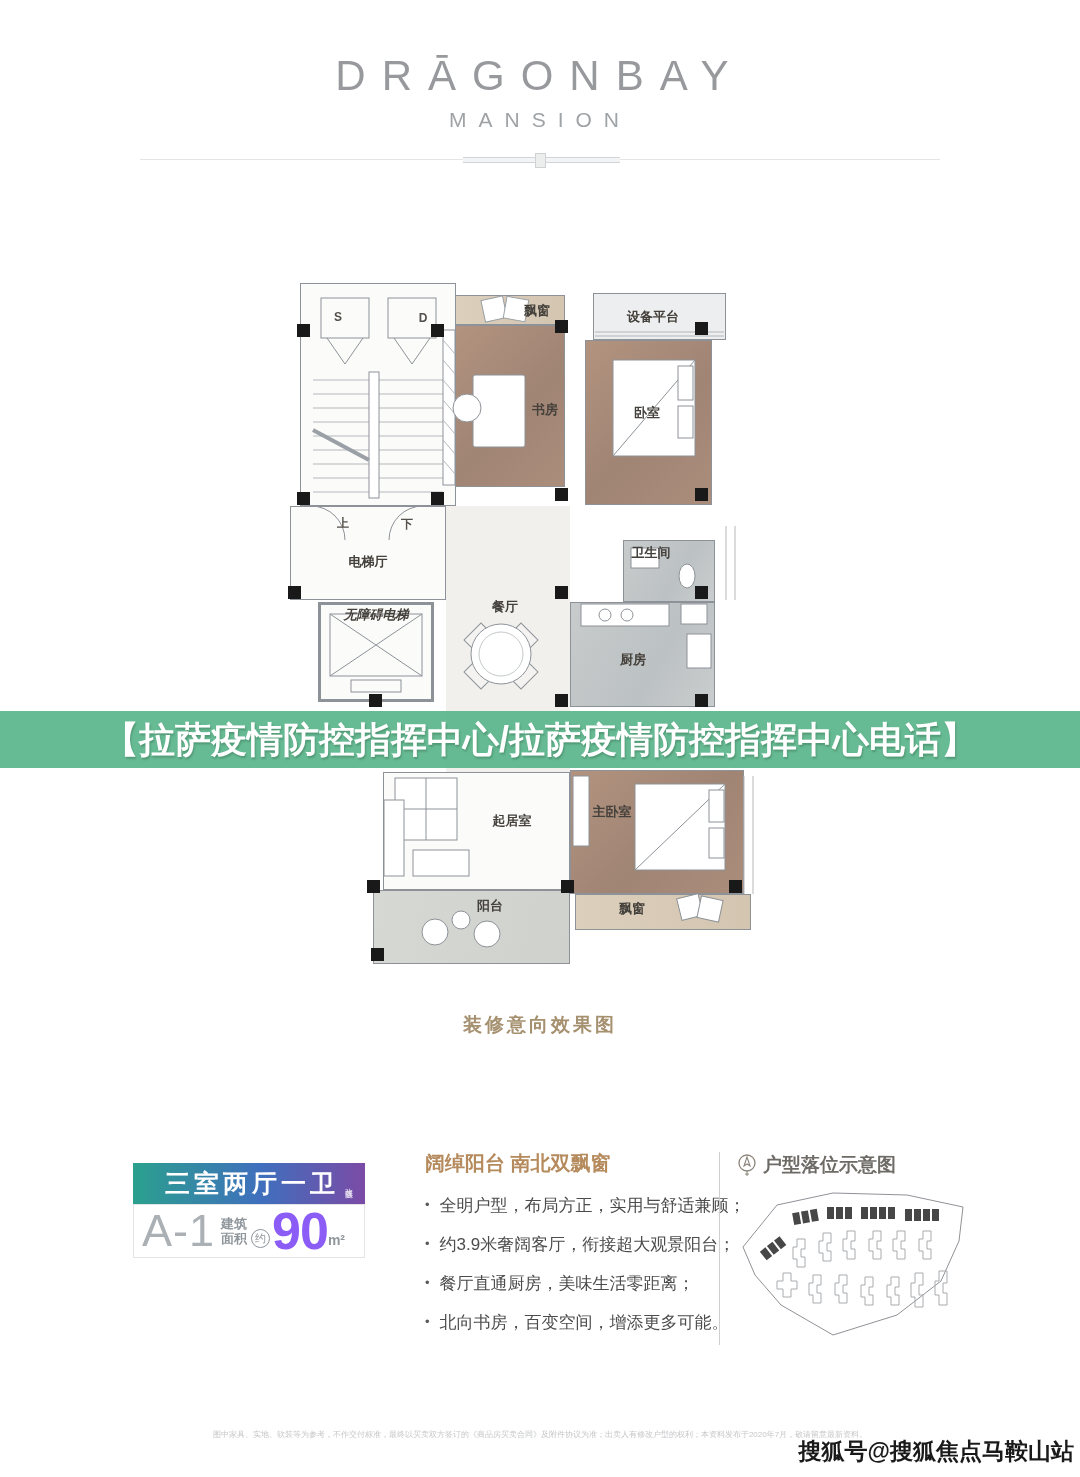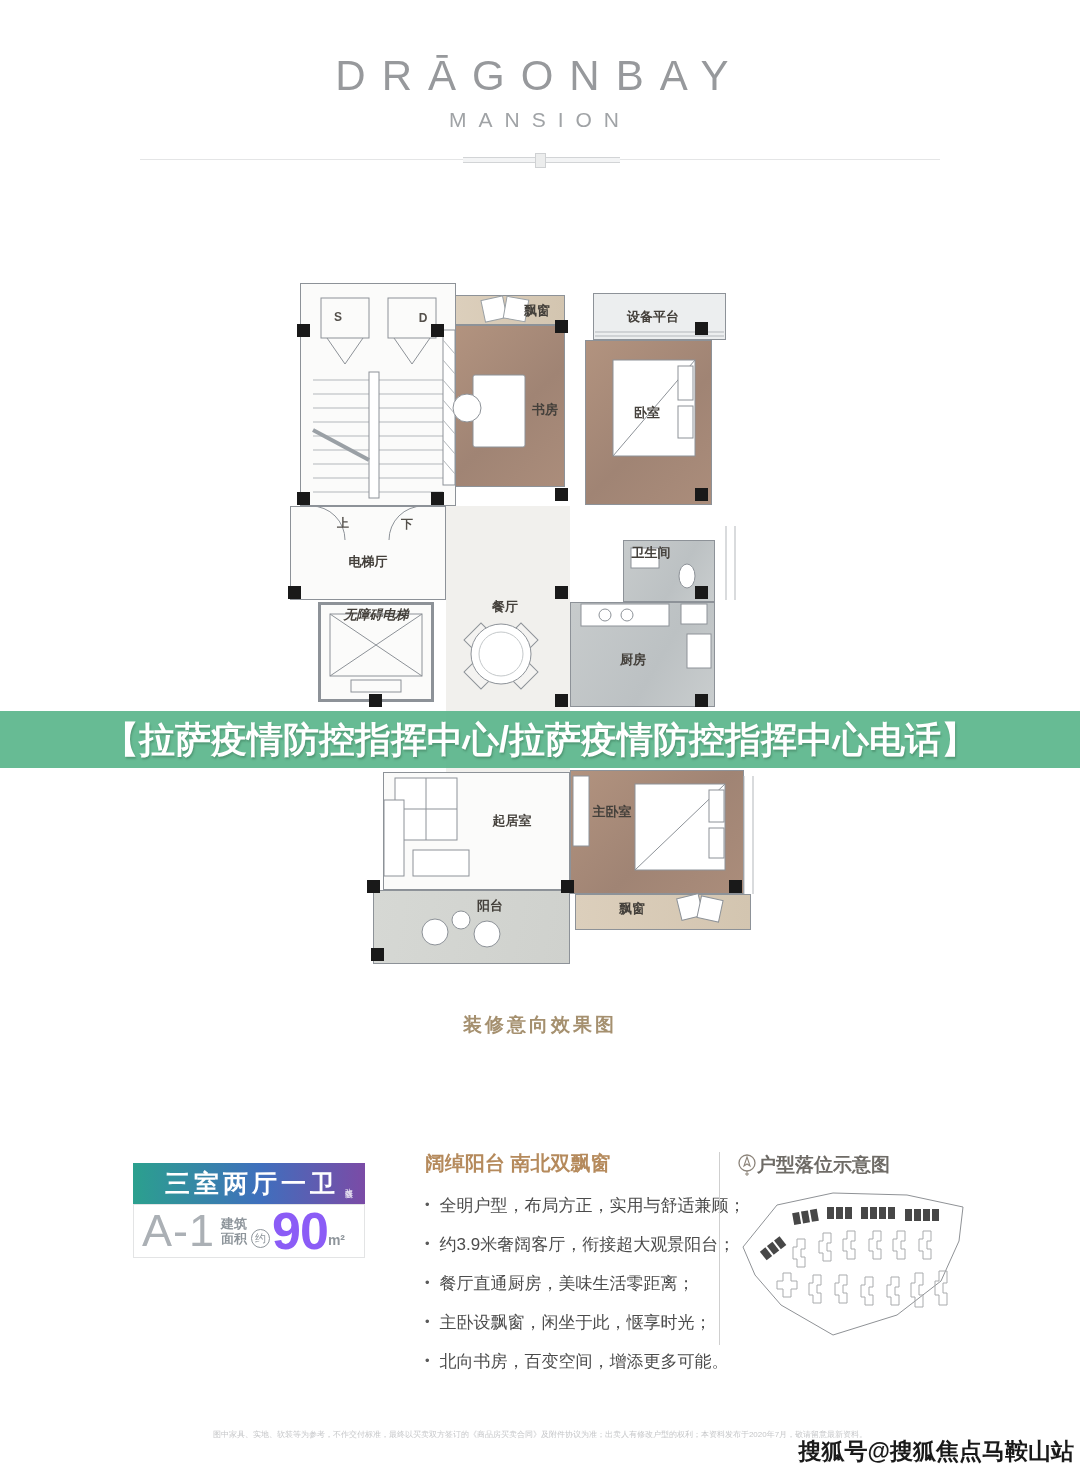--- a/index.html
+++ b/index.html
@@ -54,21 +54,21 @@
     font-size:11px;line-height:17px;text-align:center;margin:14px 2px 0 4px;}
   .area-val{font-size:52px;font-weight:700;color:#8b5cf6;letter-spacing:-1px;}
   .area-unit{font-size:14px;font-weight:700;color:#8e959b;margin-top:18px;}
   
   .feat-title{left:425px;top:1150px;font-size:20px;font-weight:700;color:#b58a5c;}
   .feat-list{left:425px;top:1186px;width:295px;list-style:none;margin:0;padding:0;}
   .feat-list li{font-size:17px;color:#4c4c4c;line-height:38px;white-space:nowrap;}
   .feat-list li::before{content:"•";color:#5a5a5a;font-size:13px;margin-right:10px;vertical-align:2px;}
   .vdivider{left:719px;top:1152px;width:1px;height:193px;background:#cfcfcf;}
   
-  .loc-title{left:737px;top:1152px;display:flex;align-items:center;gap:0;
+  .loc-title{left:737px;top:1152px;display:flex;align-items:center;gap:6px;
     font-size:19px;font-weight:700;color:#6e6b66;}
   .loc-map{left:735px;top:1183px;width:238px;height:172px;}
   
   .disclaimer{left:170px;top:1429px;width:740px;text-align:center;
     font-size:8px;line-height:11px;color:#c6c7c9;}
   .watermark{right:6px;top:1436px;font-size:23px;font-weight:800;color:#1a1a1a;
     text-shadow:-1px -1px 0 #fff,1px -1px 0 #fff,-1px 1px 0 #fff,1px 1px 0 #fff,2px 2px 1px #fff;}
 </style>
 </head>
 <body>
@@ -229,21 +229,20 @@
   <span class="approx">约</span>
   <span class="area-val">90</span>
   <span class="area-unit">m²</span>
 </div>
 
 <div class="abs feat-title">阔绰阳台 南北双飘窗</div>
 <ul class="abs feat-list">
   <li>全明户型，布局方正，实用与舒适兼顾；</li>
   <li>约3.9米奢阔客厅，衔接超大观景阳台；</li>
   <li>餐厅直通厨房，美味生活零距离；</li>
-  <li>主卧设飘窗，闲坐于此，惬享时光；</li>
   <li>北向书房，百变空间，增添更多可能。</li>
 </ul>
 <div class="abs vdivider"></div>
 
 <div class="abs loc-title">
   <svg width="20" height="24" viewBox="0 0 20 24">
     <circle cx="10" cy="10" r="8" fill="none" stroke="#8d857b" stroke-width="1.3"></circle>
     <path d="M10 4 L13 13 L10 11 L7 13 Z" fill="none" stroke="#8d857b" stroke-width="1.1"></path>
     <path d="M10 18 V23 M8 21 h4" stroke="#8d857b" stroke-width="1" fill="none"></path>
   </svg>

